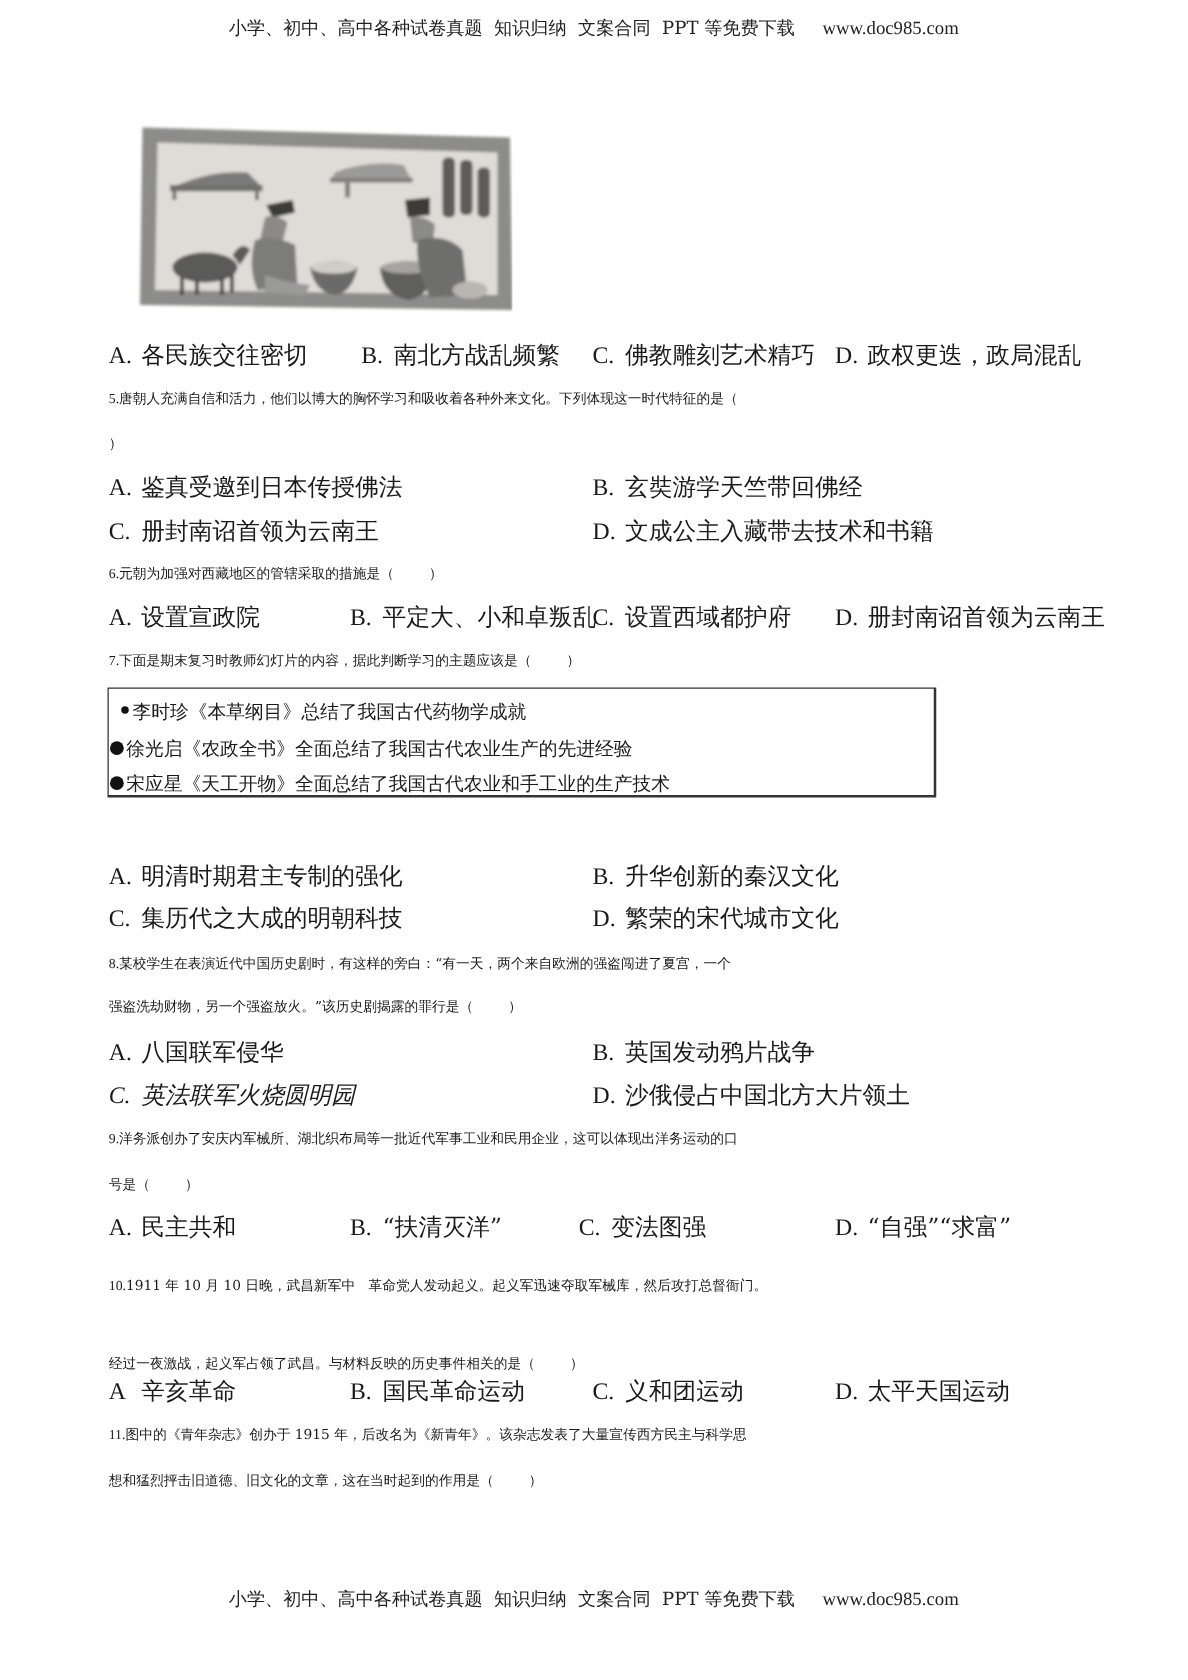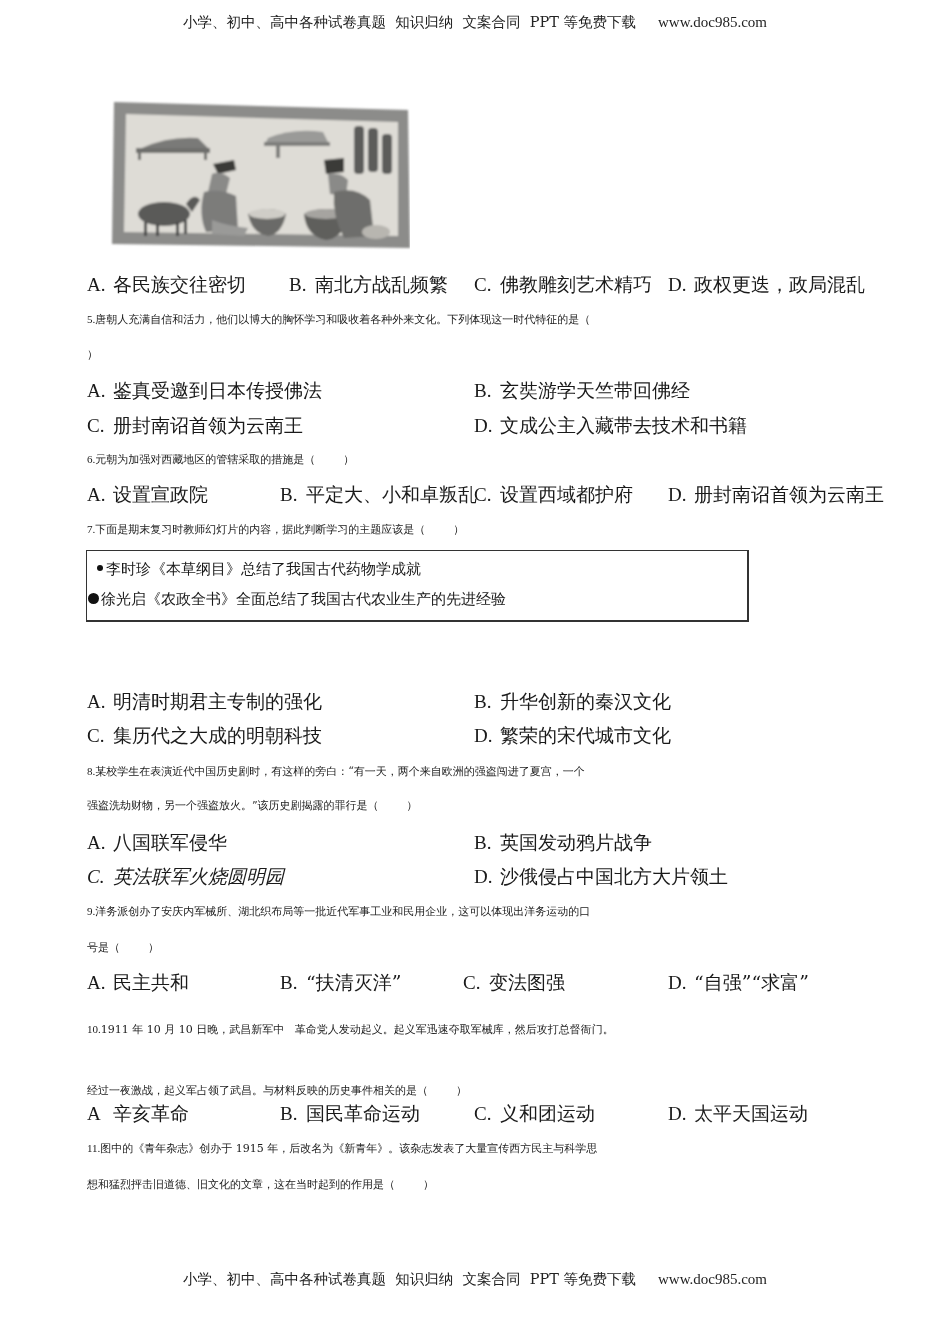--- a/index.html
+++ b/index.html
@@ -63,21 +63,21 @@
     }
     .qnum {
       font-family: "Liberation Serif", serif;
     }
 
     .slide-box {
       position: absolute;
       left: 86px;
       top: 550px;
       width: 663px;
-      height: 72px;
+      height: 88px;
       border: 1.5px solid #333;
       border-right-width: 2.5px;
       border-bottom-width: 2.5px;
       box-sizing: border-box;
     }
     .slide-box .bullet-line {
       position: absolute;
       left: 10px;
       font-size: 15px;
       line-height: 20px;
@@ -173,20 +173,21 @@
 <div class="line" style="top:449px;"><span class="qnum">6.</span><span>元朝为加强对西藏地区的管辖采取的措施是（        ）</span></div>
 <div class="opt" style="left:87px; top:484px;"><span class="letter">A.</span><span>设置宣政院</span></div>
 <div class="opt" style="left:280px; top:484px;"><span class="letter">B.</span><span>平定大、小和卓叛乱</span></div>
 <div class="opt" style="left:474px; top:484px;"><span class="letter">C.</span><span>设置西域都护府</span></div>
 <div class="opt" style="left:668px; top:484px;"><span class="letter">D.</span><span>册封南诏首领为云南王</span></div>
 
 <div class="line" style="top:519px;"><span class="qnum">7.</span><span>下面是期末复习时教师幻灯片的内容，据此判断学习的主题应该是（        ）</span></div>
 <div class="slide-box">
   <div class="bullet-line" style="top:8px; left:10px;"><span class="dot-small"></span><span>李时珍《本草纲目》总结了我国古代药物学成就</span></div>
   <div class="bullet-line" style="top:38px; left:1px;"><span class="dot-big"></span><span>徐光启《农政全书》全面总结了我国古代农业生产的先进经验</span></div>
+  <div class="bullet-line" style="top:66px; left:1px;"><span class="dot-big"></span><span>宋应星《天工开物》全面总结了我国古代农业和手工业的生产技术</span></div>
 </div>
 <div class="opt" style="left:87px; top:691px;"><span class="letter">A.</span><span>明清时期君主专制的强化</span></div>
 <div class="opt" style="left:474px; top:691px;"><span class="letter">B.</span><span>升华创新的秦汉文化</span></div>
 <div class="opt" style="left:87px; top:725px;"><span class="letter">C.</span><span>集历代之大成的明朝科技</span></div>
 <div class="opt" style="left:474px; top:725px;"><span class="letter">D.</span><span>繁荣的宋代城市文化</span></div>
 
 <div class="line" style="top:761px;"><span class="qnum">8.</span><span>某校学生在表演近代中国历史剧时，有这样的旁白：“有一天，两个来自欧洲的强盗闯进了夏宫，一个</span></div>
 <div class="line" style="top:796px;">强盗洗劫财物，另一个强盗放火。”该历史剧揭露的罪行是（        ）</div>
 <div class="opt" style="left:87px; top:832px;"><span class="letter">A.</span><span>八国联军侵华</span></div>
 <div class="opt" style="left:474px; top:832px;"><span class="letter">B.</span><span>英国发动鸦片战争</span></div>

